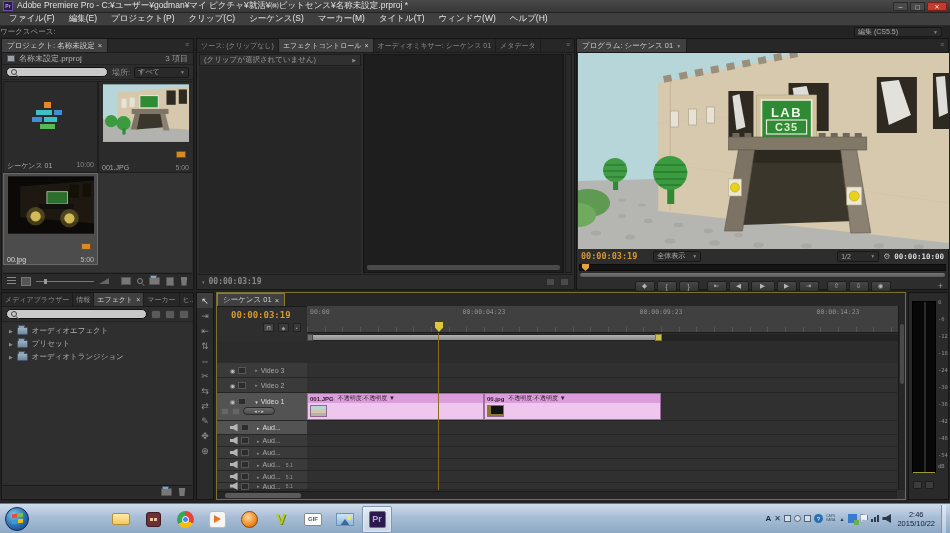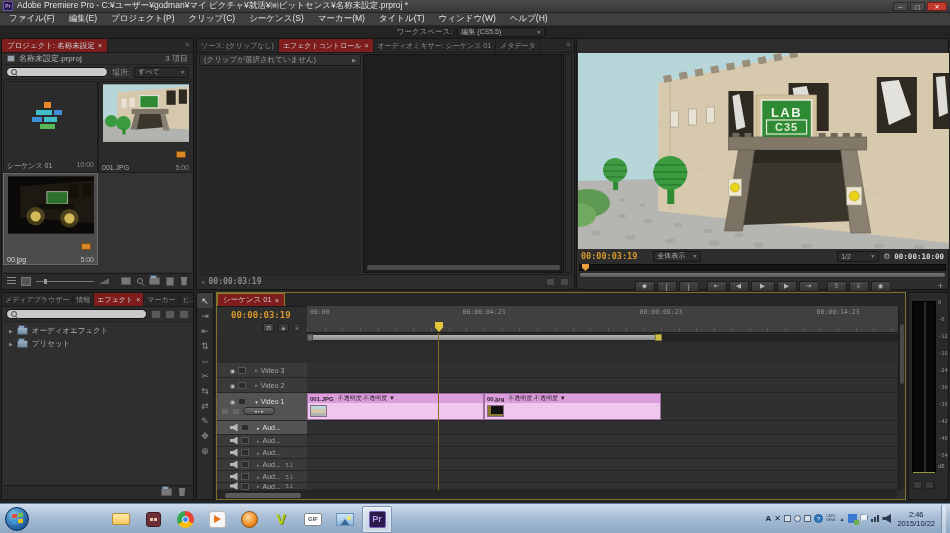--- a/index.html
+++ b/index.html
@@ -2,21 +2,21 @@
 <html><head>
 <meta charset="utf-8">
 <style>
 *{box-sizing:border-box;margin:0;padding:0}
 html,body{width:950px;height:533px;overflow:hidden}
 body{position:relative;background:#232323;font-family:"Liberation Sans",sans-serif;color:#bbb;font-size:8px}
 .abs{position:absolute}
 .panel{position:absolute;background:#2d2d2d;border:1px solid #151515}
 .tabbar{height:14px;background:#272727;display:flex;align-items:stretch;font-size:7.5px;color:#8c8c8c;border-bottom:1px solid #1a1a1a;overflow:hidden}
 .tab{padding:2px 5px;border-right:1px solid #1c1c1c;display:flex;gap:3px;align-items:center;white-space:nowrap}
-.tab.on{background:#7f1d1d;color:#cfcfcf}
+.tab.on{background:#404040;color:#cfcfcf}
 .pm{margin-left:auto;color:#777;padding:2px 4px;font-size:7px;flex:none}
 .tc{color:#d8992e;font-family:"DejaVu Sans Mono",monospace;font-weight:bold}
 .mono{font-family:"DejaVu Sans Mono",monospace}
 .dd{background:#2a2a2a;border:1px solid #171717;color:#a8a8a8;font-size:7px;display:inline-flex;align-items:center;justify-content:space-between;padding:0 3px;border-radius:2px;gap:3px}
 .dd .cv{font-size:5px;color:#888}
 .tbtn{background:linear-gradient(#474747,#333);border:1px solid #1d1d1d;border-radius:2px;color:#b5b5b5;font-size:6.5px;display:flex;align-items:center;justify-content:center}
 .mag{width:6px;height:6px;border:1px solid #666;border-radius:50%;position:relative;flex:none}
 .mag:after{content:"";position:absolute;width:4px;height:1px;background:#666;right:-3px;bottom:-2px;transform:rotate(45deg)}
 .srch{background:#c9c9c9;border:1px solid #111;border-radius:6px;height:10px;display:flex;align-items:center;gap:3px;padding:0 4px}
 .cell{position:absolute;width:95px;height:92px;background:#2b2b2b;border:1px solid #1e1e1e}
@@ -60,21 +60,21 @@
   <span style="padding:0 7px;color:#e6e6e6;font-size:8.5px">編集(E)</span>
   <span style="padding:0 7px;color:#e6e6e6;font-size:8.5px">プロジェクト(P)</span>
   <span style="padding:0 7px;color:#e6e6e6;font-size:8.5px">クリップ(C)</span>
   <span style="padding:0 7px;color:#e6e6e6;font-size:8.5px">シーケンス(S)</span>
   <span style="padding:0 7px;color:#e6e6e6;font-size:8.5px">マーカー(M)</span>
   <span style="padding:0 7px;color:#e6e6e6;font-size:8.5px">タイトル(T)</span>
   <span style="padding:0 7px;color:#e6e6e6;font-size:8.5px">ウィンドウ(W)</span>
   <span style="padding:0 7px;color:#e6e6e6;font-size:8.5px">ヘルプ(H)</span>
 </div>
 
-<div class="abs" style="left:0;top:26px;width:950px;height:12px;display:flex;align-items:center;justify-content:center;gap:5px;padding-right:8px">
+<div class="abs" style="left:0;top:26px;width:950px;height:12px;display:flex;align-items:center;justify-content:space-between;gap:5px;padding-right:8px">
   <span style="color:#9a9a9a;font-size:7.5px">ワークスペース:</span>
   <span class="dd" style="width:88px;height:10px">
     <span>編集 (CS5.5)</span>
       <span class="cv">▼</span>
   </span>
 </div>
 
 <div class="panel" style="left:1px;top:38px;width:193px;height:252px">
   <div class="tabbar">
     <span class="tab on">
@@ -217,20 +217,25 @@
     <div class="trow">
         <span class="arr">▶</span>
         <span class="folder"></span>
         <span>オーディオエフェクト</span>
       </div>
     <div class="trow">
         <span class="arr">▶</span>
         <span class="folder"></span>
         <span>プリセット</span>
       </div>
+    <div class="trow">
+        <span class="arr">▶</span>
+        <span class="folder"></span>
+        <span>オーディオトランジション</span>
+      </div>
   </div>
   <div class="abs" style="left:1px;bottom:1px;right:1px;height:13px;background:#2a2a2a;border-top:1px solid #1a1a1a;display:flex;justify-content:flex-end;align-items:center;gap:6px;padding:0 6px">
     <span class="folder" style="background:#777;border-color:#555"></span>
     <span style="width:8px;height:8px;background:#777;clip-path:polygon(10% 0,90% 0,80% 100%,20% 100%)"></span>
   </div>
 </div>
 
 <div class="panel" style="left:196px;top:38px;width:379px;height:252px">
   <div class="tabbar" style="font-size:7px">
     <span class="tab" style="padding:2px 4px">
@@ -261,20 +266,27 @@
     <span class="arr" style="color:#777">▾</span>
     <span class="mono" style="color:#8a8a8a;font-weight:bold;font-size:8px">00:00:03:19</span>
     <span style="margin-left:auto;display:flex;gap:5px">
       <span style="width:9px;height:8px;background:#4a4a4a;border:1px solid #2a2a2a"></span>
       <span style="width:9px;height:8px;background:#4a4a4a;border:1px solid #2a2a2a"></span>
     </span>
   </div>
 </div>
 
 <div class="panel" style="left:576px;top:38px;width:373px;height:252px">
+  <div class="tabbar">
+    <span class="tab on">
+        <span>プログラム: シーケンス 01</span>
+        <span class="cv" style="font-size:5px;color:#999">▼</span>
+      </span>
+    <span class="pm">≡</span>
+  </div>
 
   <svg viewBox="0 0 370 196" preserveAspectRatio="none" style="position:absolute;left:1px;top:14px;width:371px;height:196px;background:#191919">
     <rect width="370" height="196" fill="#b7d6da"></rect>
     <ellipse cx="8" cy="163" rx="26" ry="12" fill="#6f9e5e"></ellipse>
     <ellipse cx="34" cy="168" rx="20" ry="10" fill="#7fae6a" opacity="0.85"></ellipse>
     <polygon points="0,128 78,126 370,188 370,196 0,196" fill="#b5b5b1"></polygon>
     <g fill="#a8a8a4">
       <ellipse cx="12" cy="140" rx="3" ry="1.4"></ellipse>
         <ellipse cx="26" cy="143" rx="3" ry="1.4"></ellipse>
         <ellipse cx="44" cy="147" rx="3.4" ry="1.6"></ellipse>

